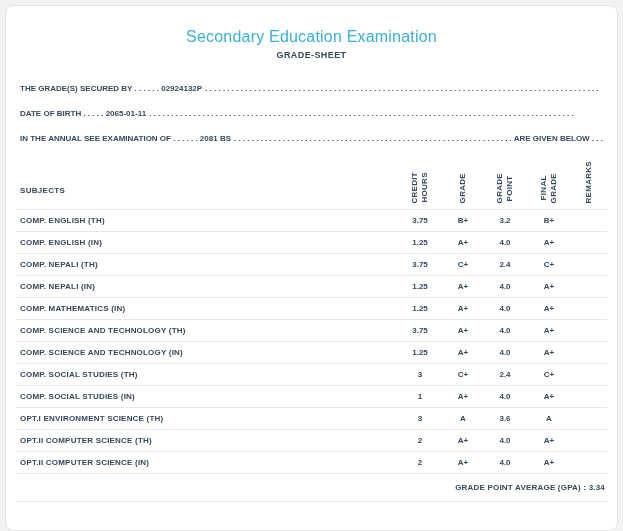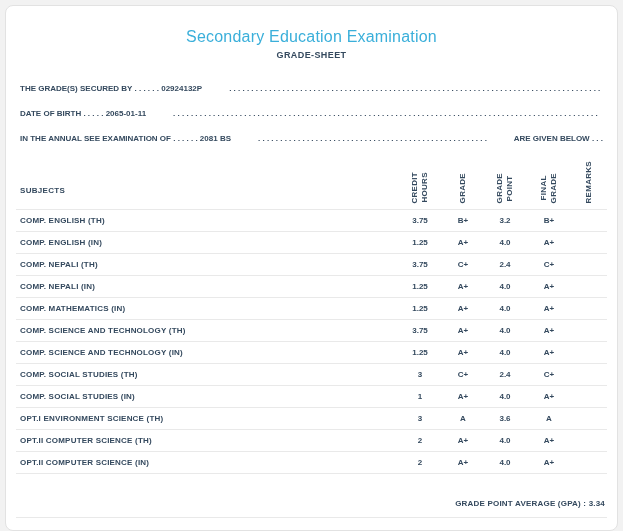--- a/index.html
+++ b/index.html
@@ -35,32 +35,31 @@
   }
   .statements { margin: 16px 8px 0 8px; }
   .statement {
     display: flex;
     align-items: baseline;
     font-size: 8px;
     font-weight: bold;
     height: 25px;
     line-height: 25px;
     white-space: nowrap;
-    gap: 24px;
   }
   .statement .fill {
     flex: 1 1 auto;
     overflow: hidden;
     white-space: nowrap;
     margin: 0 3px;
   }
   .statement .suffix { flex: 0 0 auto; }
   table.grades {
     width: calc(100% - 8px);
-    margin: 6px 4px 16px 4px;
+    margin: 6px 4px 0 4px;
     border-collapse: collapse;
     table-layout: fixed;
   }
   table.grades th, table.grades td {
     border-bottom: 1px solid #e9e9e9;
     font-size: 8px;
     font-weight: bold;
     color: #34495e;
   }
   th.col-subjects {

